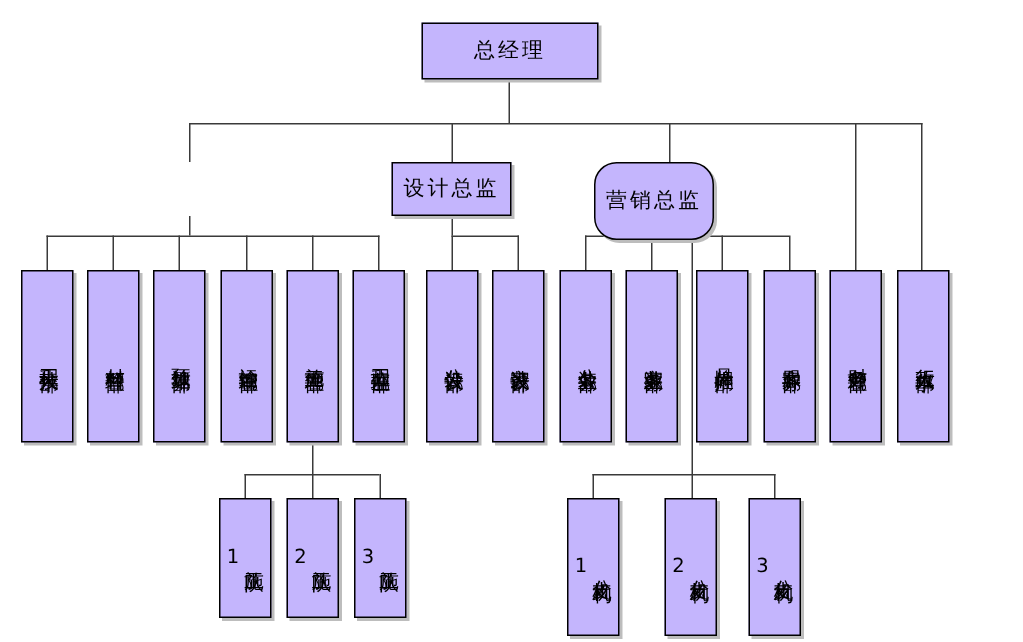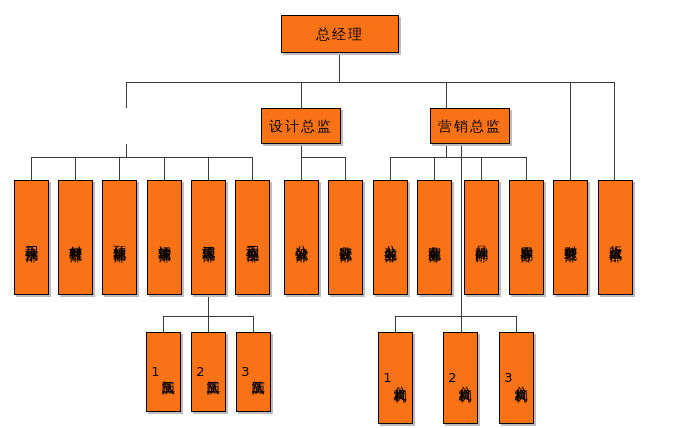--- a/index.html
+++ b/index.html
@@ -14,21 +14,21 @@
     position: relative;
     width: 682px;
     height: 428px;
     background: #ffffff;
     overflow: hidden;
   }
   .node {
     position: absolute;
     box-sizing: border-box;
     border: 1px solid #000000;
-    background: #f97316;
+    background: #c4b5fd;
     display: flex;
     align-items: center;
     justify-content: center;
     z-index: 3;
     box-shadow: 2px 2px 0 0 #bdbdbd;
   }
   .node .label {
     font-size: 13px;
     line-height: 1.18;
     color: #000000;
@@ -111,21 +111,21 @@
   <div class="line v" style="left:461px; top:316px; height:16px;"></div>
   <div class="line v" style="left:516px; top:316px; height:16px;"></div>
 
   <div class="node h" style="left:281px; top:15px; width:118px; height:38px;">
     <span class="label">总经理</span>
   </div>
 
   <div class="node h" style="left:261px; top:108px; width:80px; height:36px;">
     <span class="label">设计总监</span>
   </div>
-  <div class="node h" style="left:430px; top:108px; width:80px; height:36px;">
+  <div class="node h" style="left:396px; top:108px; width:80px; height:52px;border-radius:15px;">
     <span class="label">营销总监</span>
   </div>
 
   <div class="node v" style="left:14px; top:180px; width:35px; height:115px;">
     <span class="label">工程技术部</span>
   </div>
   <div class="node v" style="left:58px; top:180px; width:35px; height:115px;">
     <span class="label">材料管理部</span>
   </div>
   <div class="node v" style="left:102px; top:180px; width:35px; height:115px;">

